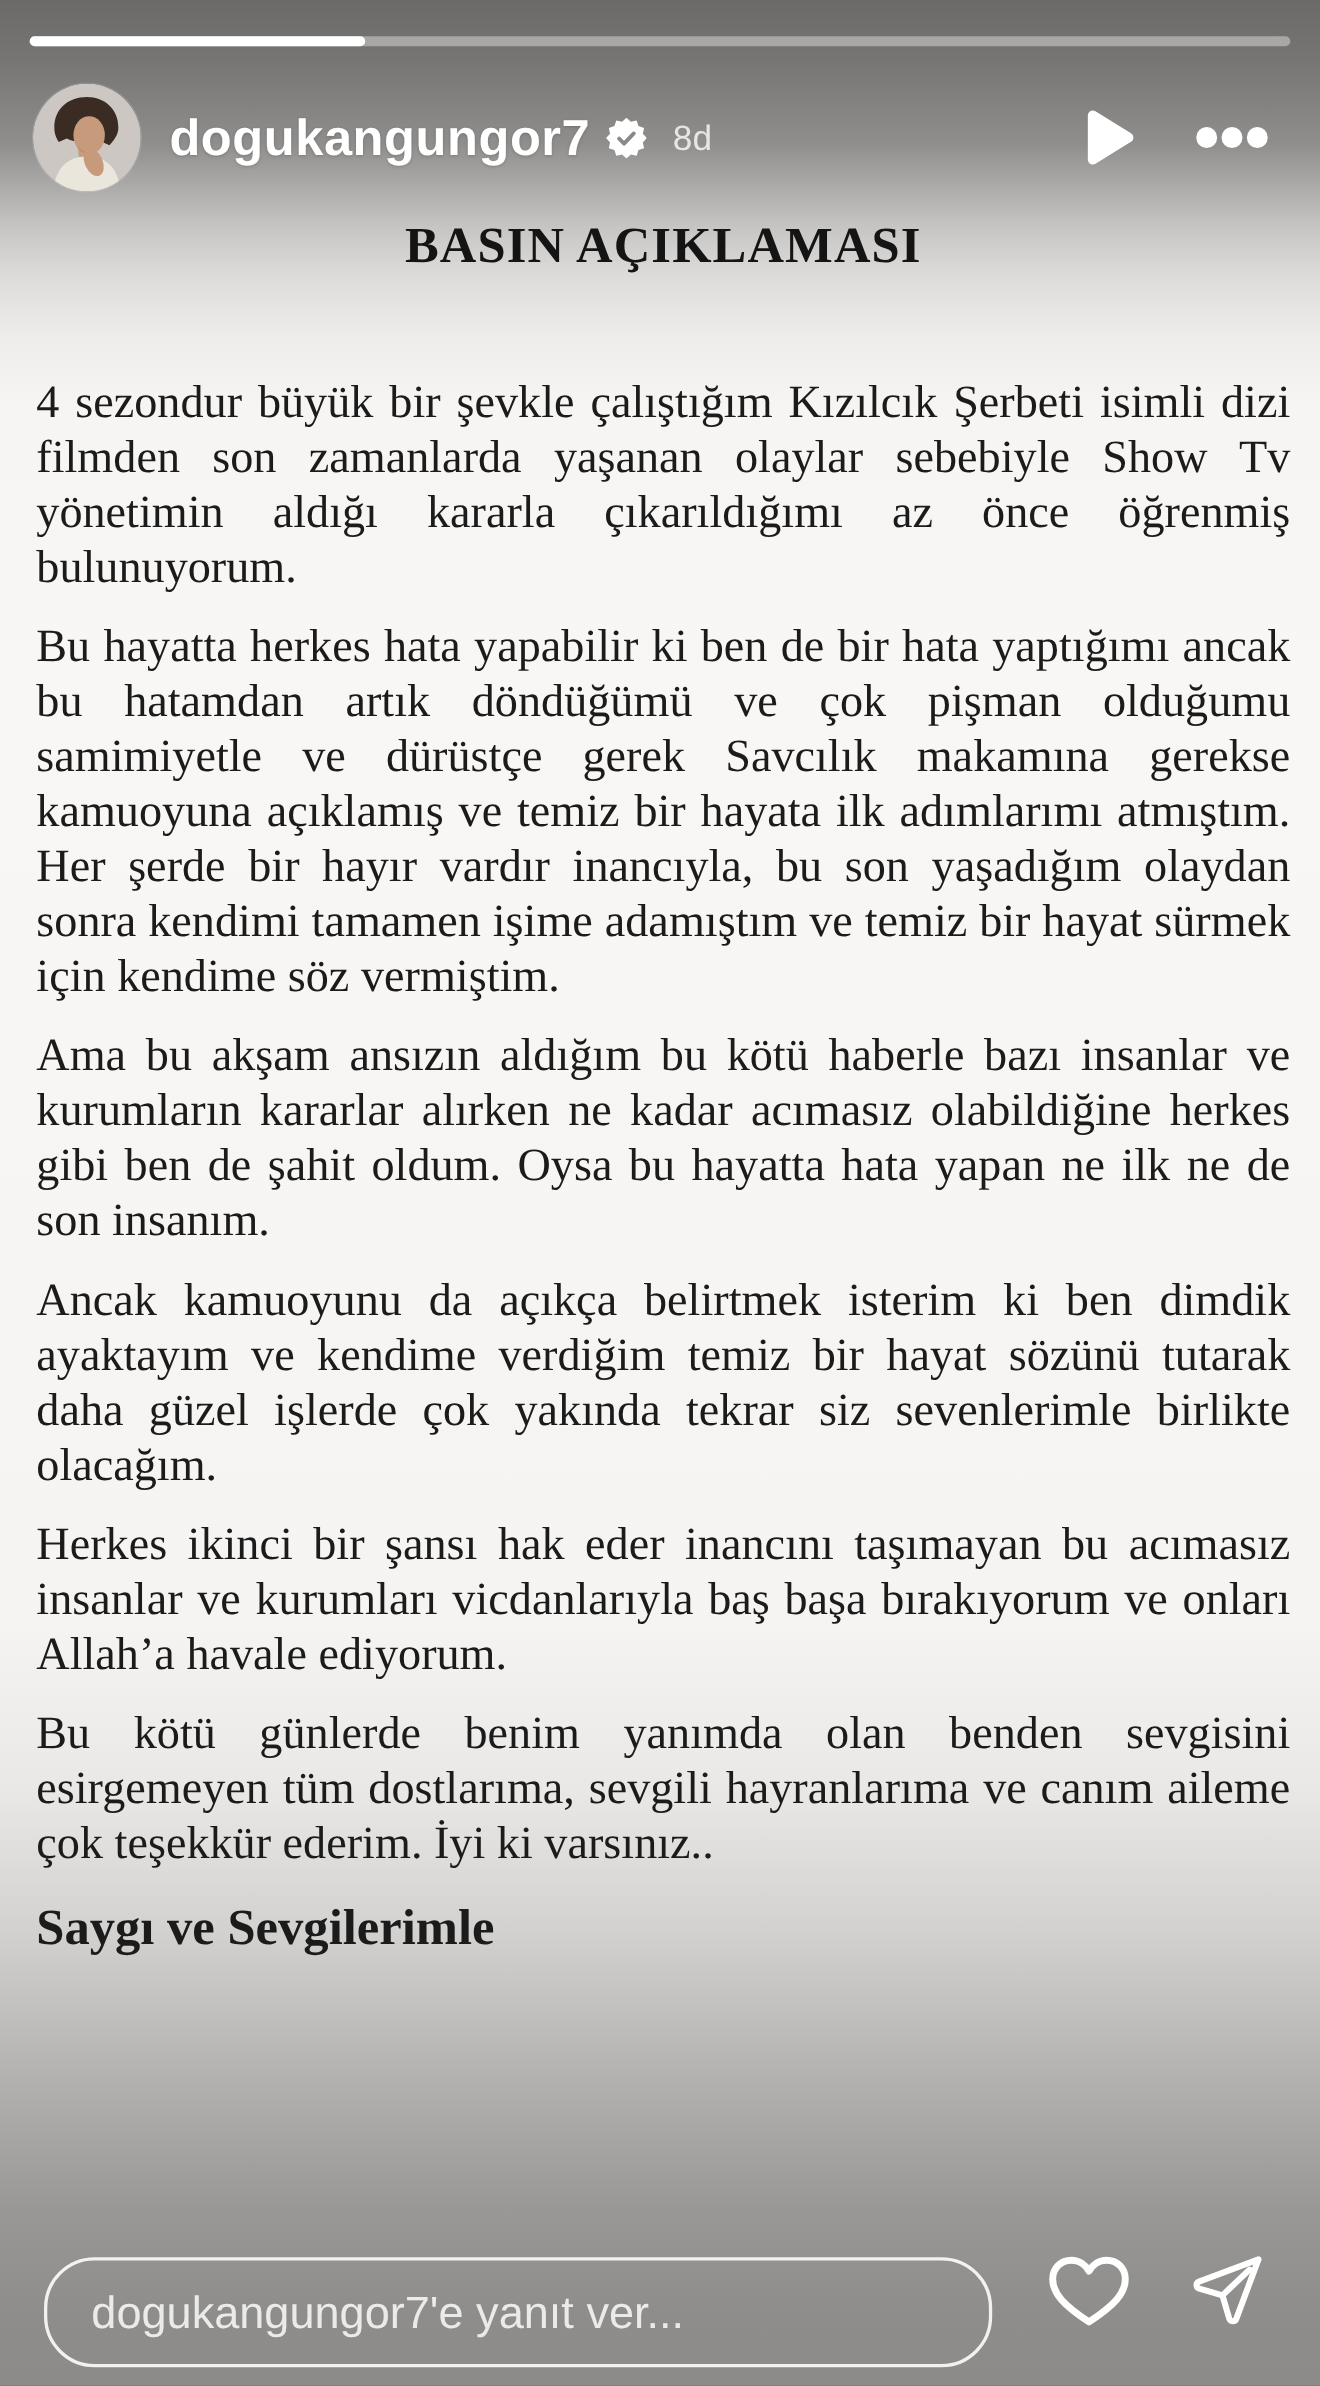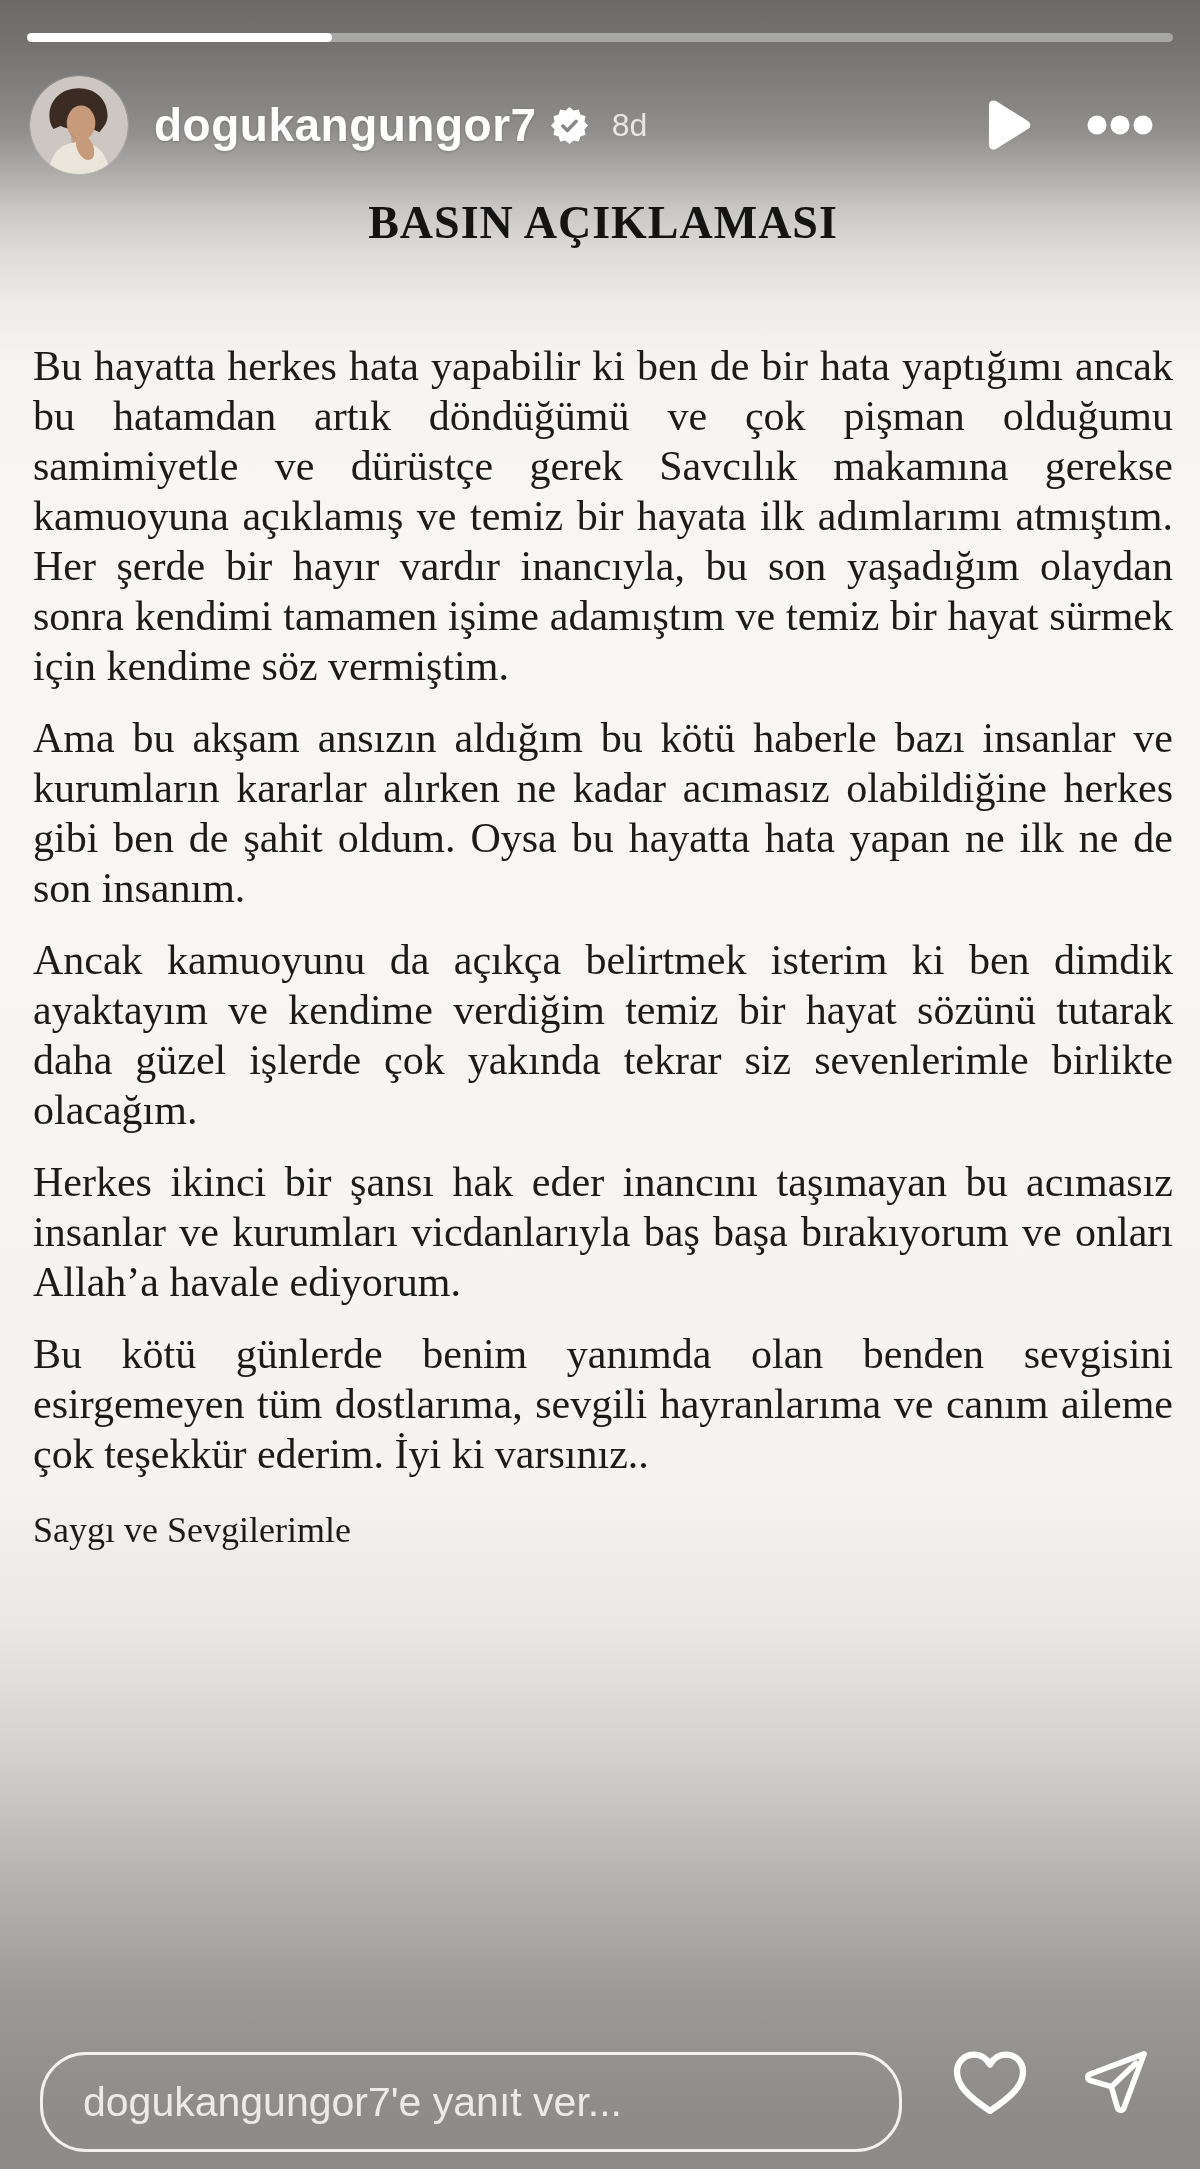--- a/index.html
+++ b/index.html
@@ -67,21 +67,21 @@
     margin:0;text-align:center;
     font-size:46px;font-weight:700;letter-spacing:1px;
     color:#141414;
   }
   .doc-body p{
     margin:0 0 22px 0;
     font-size:42px;line-height:50px;
     text-align:justify;text-justify:inter-word;
   }
   .doc-body p:first-child{margin-top:92px;}
-  .doc-closing{margin:26px 0 0 0;font-size:36px;line-height:50px;}
+  .doc-closing{margin:26px 0 0 0;font-size:46px;line-height:50px;font-weight:bold;}
   .doc-signature{margin:18px 0 0 0;font-size:42px;line-height:50px;}
 
   
   .reply-pill{
     position:absolute;left:40px;bottom:17px;width:862px;height:100px;
     box-sizing:border-box;
     border:3px solid rgba(255,255,255,0.88);
     border-radius:46px;
     display:flex;align-items:center;
     padding:0 38px;
@@ -139,20 +139,21 @@
           <circle cx="33" cy="10" r="9.5" fill="#ffffff"></circle>
           <circle cx="56" cy="10" r="9.5" fill="#ffffff"></circle>
         </svg>
       </span>
     </button>
   </div>
 
   <div class="document">
     <h1 class="doc-title">BASIN AÇIKLAMASI</h1>
     <div class="doc-body">
+      <p>4 sezondur büyük bir şevkle çalıştığım Kızılcık Şerbeti isimli dizi filmden son zamanlarda yaşanan olaylar sebebiyle Show Tv yönetimin aldığı kararla çıkarıldığımı az önce öğrenmiş bulunuyorum.</p>
       <p>Bu hayatta herkes hata yapabilir ki ben de bir hata yaptığımı ancak bu hatamdan artık döndüğümü ve çok pişman olduğumu samimiyetle ve dürüstçe gerek Savcılık makamına gerekse kamuoyuna açıklamış ve temiz bir hayata ilk adımlarımı atmıştım. Her şerde bir hayır vardır inancıyla, bu son yaşadığım olaydan sonra kendimi tamamen işime adamıştım ve temiz bir hayat sürmek için kendime söz vermiştim.</p>
       <p>Ama bu akşam ansızın aldığım bu kötü haberle bazı insanlar ve kurumların kararlar alırken ne kadar acımasız olabildiğine herkes gibi ben de şahit oldum. Oysa bu hayatta hata yapan ne ilk ne de son insanım.</p>
       <p>Ancak kamuoyunu da açıkça belirtmek isterim ki ben dimdik ayaktayım ve kendime verdiğim temiz bir hayat sözünü tutarak daha güzel işlerde çok yakında tekrar siz sevenlerimle birlikte olacağım.</p>
       <p>Herkes ikinci bir şansı hak eder inancını taşımayan bu acımasız insanlar ve kurumları vicdanlarıyla baş başa bırakıyorum ve onları Allah’a havale ediyorum.</p>
       <p>Bu kötü günlerde benim yanımda olan benden sevgisini esirgemeyen tüm dostlarıma, sevgili hayranlarıma ve canım aileme çok teşekkür ederim. İyi ki varsınız..</p>
     </div>
     <p class="doc-closing">Saygı ve Sevgilerimle</p>
   </div>
 
   <div class="reply-pill">

